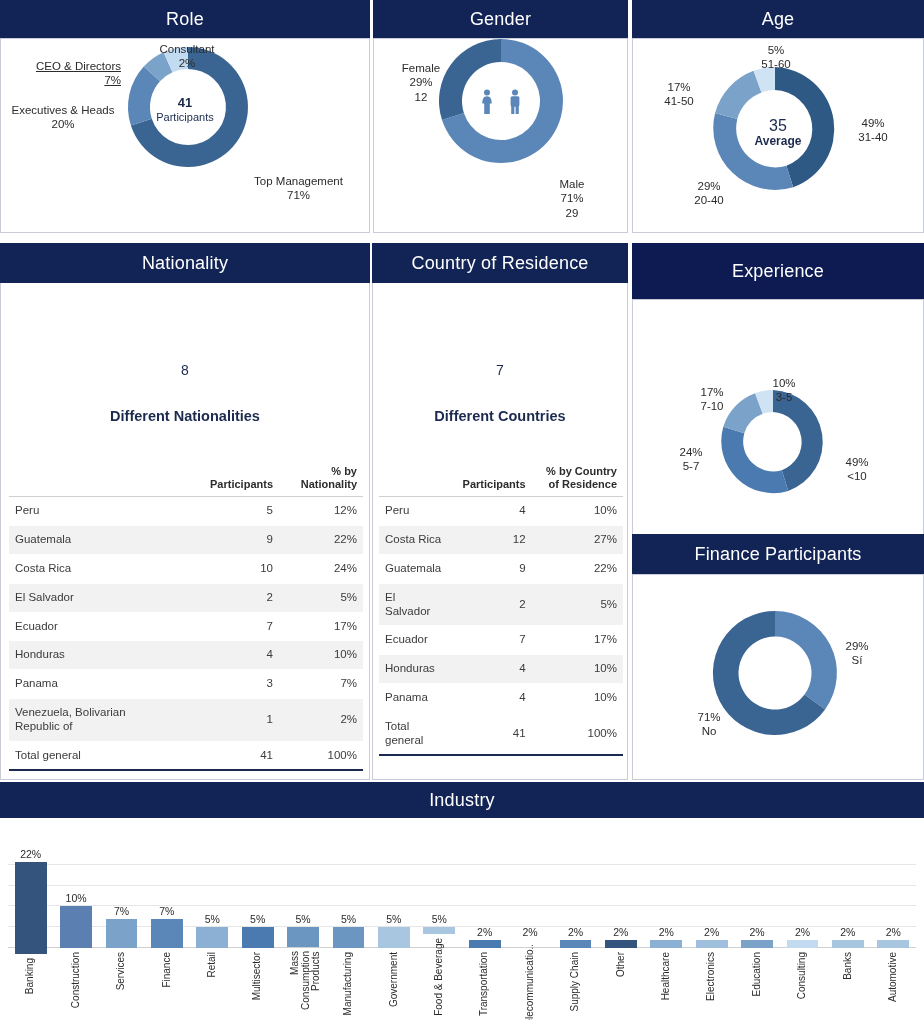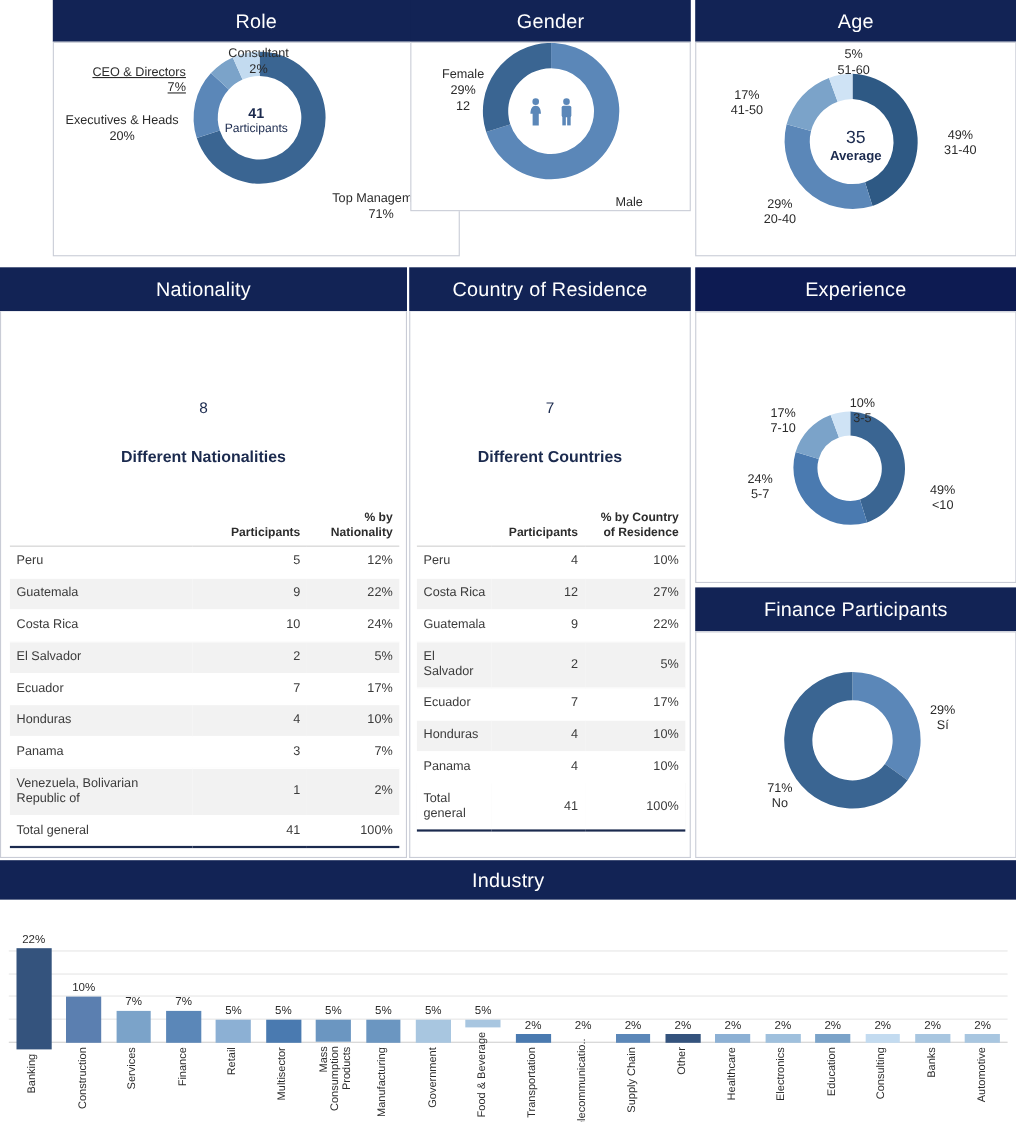--- a/index.html
+++ b/index.html
@@ -100,21 +100,21 @@
     white-space:nowrap;
     text-align:right;
     line-height:1.05;
   }
   .bar-lab.two{text-align:right;}
   .pictos{position:absolute;display:flex;gap:14px;align-items:center;justify-content:center;}
 </style>
 </head>
 <body>
 
-<div class="panel" style="left:0;top:0;width:370px;height:179px;margin-left:48px;">
+<div class="panel" style="left:0;top:0;width:370px;height:179px;">
   <div class="panel-header" style="height:38px;">Role</div>
   <div class="panel-body" style="height:195px;">
     <svg width="368" height="193" viewBox="0 0 368 193">
       <g transform="translate(187,68)">
 
         <path d="M 0 -60 A 60 60 0 1 1 -57.1 18.5 L -36.2 11.7 A 38 38 0 1 0 0 -38 Z" fill="#3a6592"></path>
 
         <path d="M -57.1 18.5 A 60 60 0 0 1 -44.2 -40.6 L -28 -25.7 A 38 38 0 0 0 -36.2 11.7 Z" fill="#5b87b8"></path>
 
         <path d="M -44.2 -40.6 A 60 60 0 0 1 -24.4 -54.8 L -15.5 -34.7 A 38 38 0 0 0 -28 -25.7 Z" fill="#7ba3c9"></path>
@@ -136,21 +136,21 @@
       <span>Executives &amp;  Heads</span><br><span>20%</span>
     </div>
     <div class="lbl c" style="left:235px;top:135px;width:125px;">
       <span>Top Management</span><br><span>71%</span>
     </div>
   </div>
 </div>
 
 <div class="panel" style="left:373px;top:0;width:255px;height:233px;">
   <div class="panel-header" style="height:38px;">Gender</div>
-  <div class="panel-body" style="height:154px;">
+  <div class="panel-body" style="height:195px;">
     <svg width="253" height="193" viewBox="0 0 253 193">
       <g transform="translate(127,62)">
 
         <path d="M 0 -62 A 62 62 0 1 1 -59 19.1 L -37.1 12 A 39 39 0 1 0 0 -39 Z" fill="#5b87b8"></path>
 
         <path d="M -59 19.1 A 62 62 0 0 1 0 -62 L 0 -39 A 39 39 0 0 0 -37.1 12 Z" fill="#3a6592"></path>
       </g>
     </svg>
     <div class="pictos" style="left:0;right:0;top:50px;">
       <svg width="14" height="26" viewBox="0 0 14 26">
@@ -332,21 +332,21 @@
           <td class="lead">Total general</td>
           <td>41</td>
           <td>100%</td>
         </tr>
       </tbody>
     </table>
   </div>
 </div>
 
 <div class="panel" style="left:632px;top:243px;width:292px;height:287px;">
-  <div class="panel-header deep" style="height:40px;">Experience</div>
+  <div class="panel-header deep" style="height:56px;">Experience</div>
   <div class="panel-body" style="height:247px;">
     <svg width="290" height="245" viewBox="0 0 290 245">
       <g transform="translate(140,142)">
 
         <path d="M 0 -52 A 52 52 0 0 1 15.3 48.9 L 8.8 28.2 A 30 30 0 0 0 0 -30 Z" fill="#3a6592"></path>
 
         <path d="M 15.3 48.9 A 52 52 0 0 1 -49.7 -15.2 L -28.7 -8.8 A 30 30 0 0 0 8.8 28.2 Z" fill="#4a7ab0"></path>
 
         <path d="M -49.7 -15.2 A 52 52 0 0 1 -17.9 -48.8 L -10.3 -28.2 A 30 30 0 0 0 -28.7 -8.8 Z" fill="#7ba3c9"></path>
 

